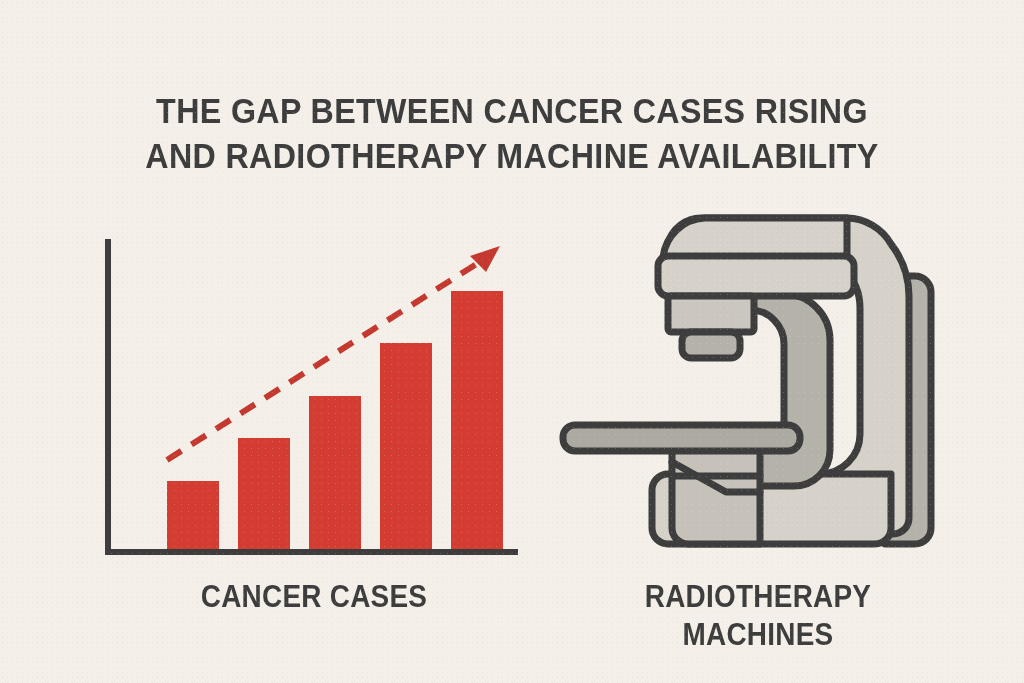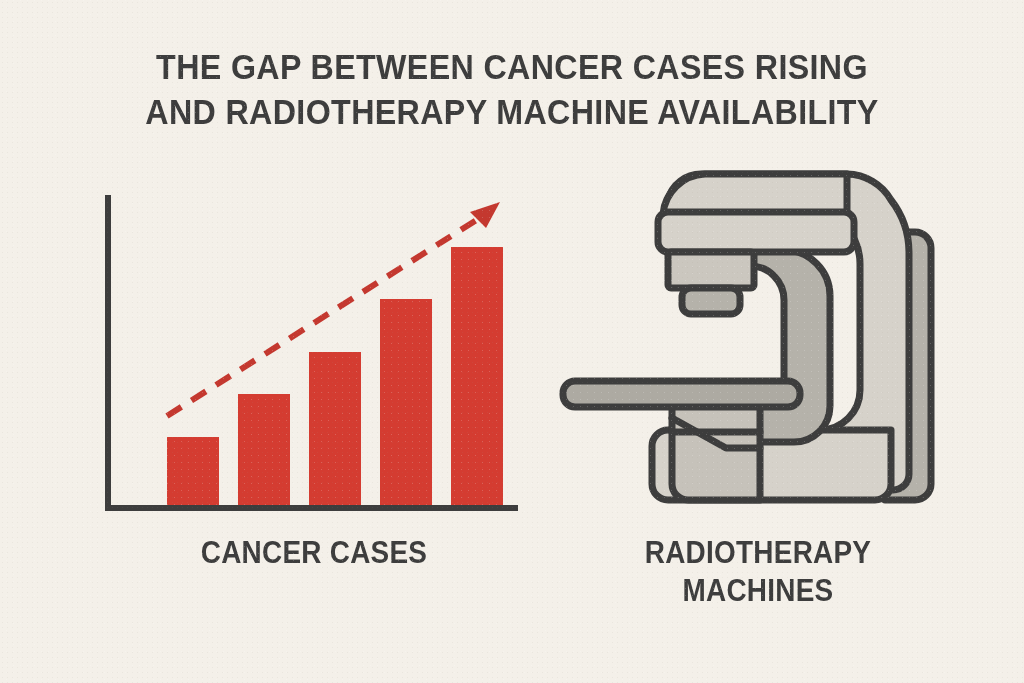--- a/index.html
+++ b/index.html
@@ -25,20 +25,21 @@
       radial-gradient(rgba(255,255,255,.35) .6px, transparent .7px);
     background-size: 5px 5px, 7px 7px;
     background-position: 0 0, 3px 4px;
     z-index: 5;
   }
 
   #stage {
     position: absolute;
     inset: 0;
     z-index: 2;
+    margin-top: 44px;
   }
 
   
   #title {
     position: absolute;
     top: 44px;
     left: 0;
     width: 1024px;
     text-align: center;
     color: #3d3d3d;

